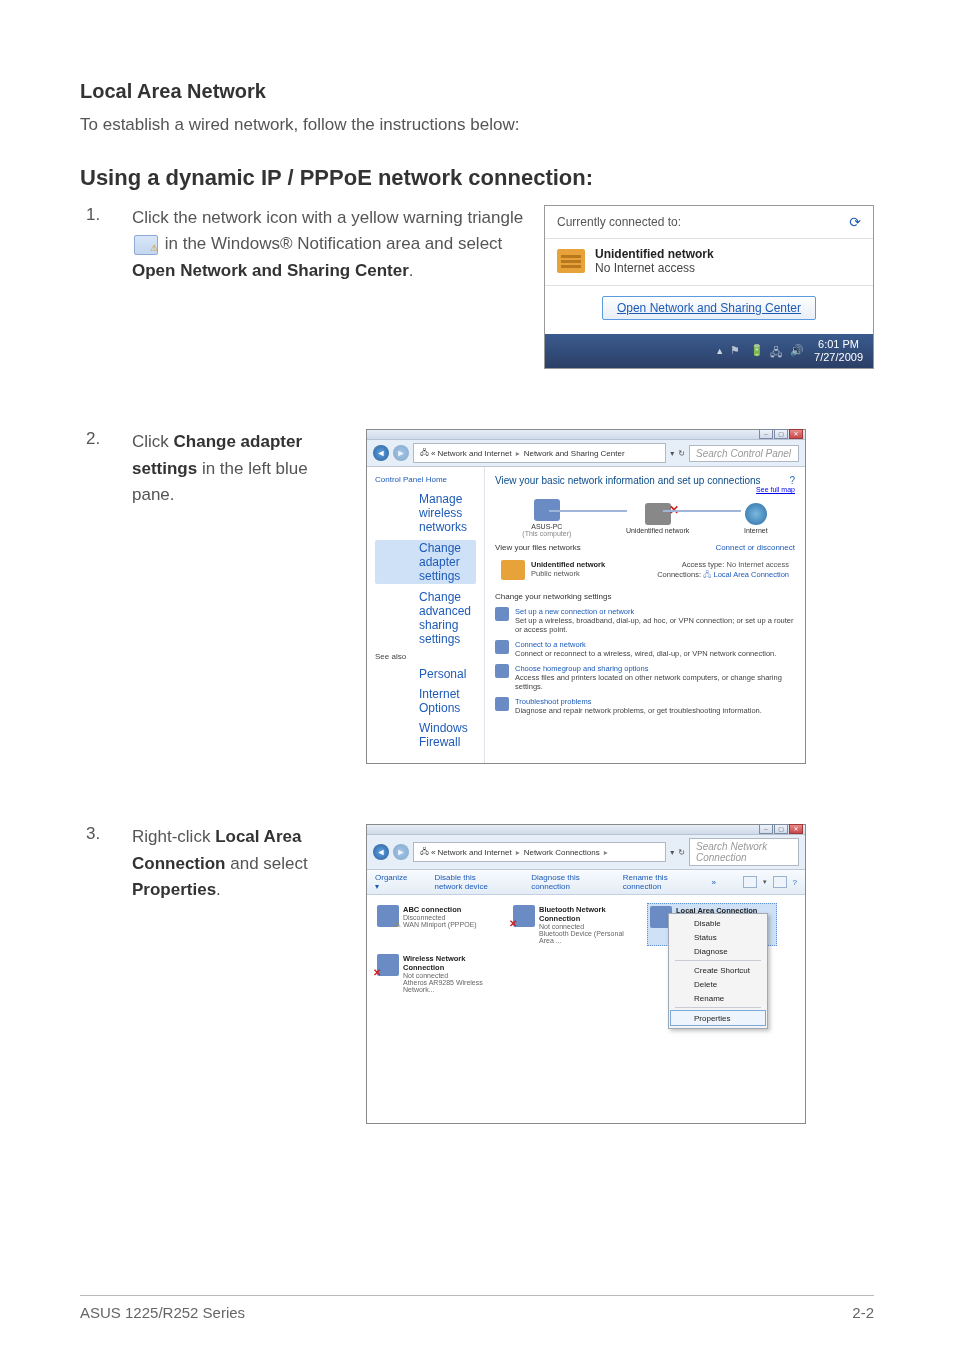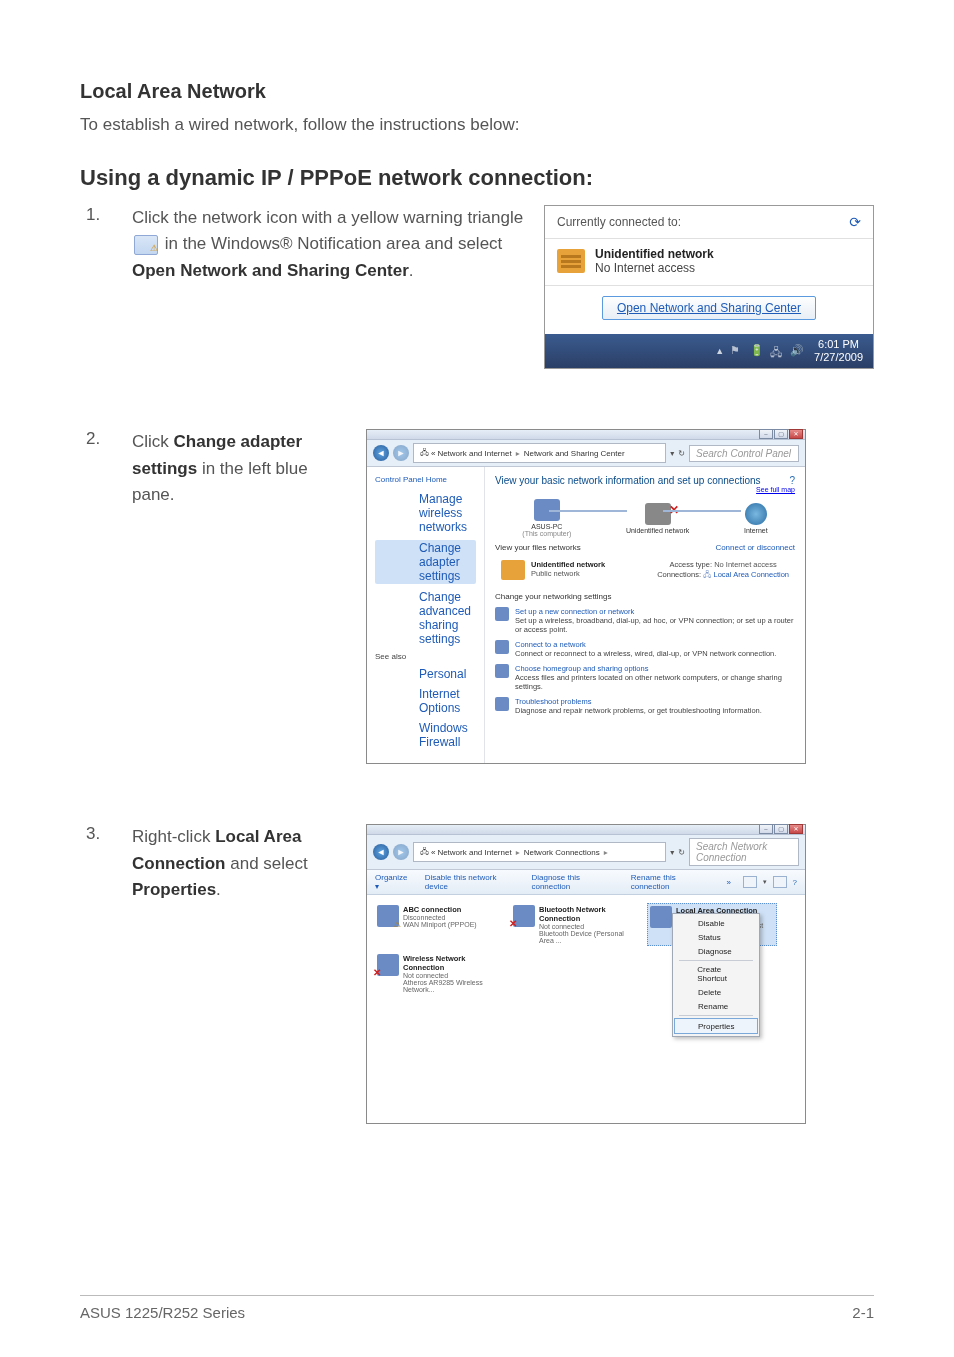--- a/index.html
+++ b/index.html
@@ -212,60 +212,60 @@
     .map-node .ic { width: 26px; height: 22px; margin: 0 auto 2px; background: #6a8bc4; border-radius: 3px; }
     .map-node.globe .ic { background: radial-gradient(#7ab8e0, #2a6da5); border-radius: 50%; width: 22px; height: 22px; }
     .map-line { position: absolute; top: 11px; height: 2px; background: #9fb6d8; }
     .map-x { color: #d02020; font-weight: bold; font-size: 12px; position: absolute; }
     .shot2-fullmap { text-align: right; font-size: 7px; color: #1e5bb8; margin-bottom: 6px; }
     .shot2-section { font-size: 8px; color: #333; margin: 6px 0 4px; display: flex; justify-content: space-between; }
     .shot2-section .rlink { color: #1e5bb8; }
     .shot2-netitem { display: flex; gap: 6px; padding: 4px 6px; font-size: 7.5px; }
     .shot2-netitem .ic2 { width: 24px; height: 20px; background: #e8a23a; border-radius: 2px; }
     .shot2-netitem .ntext b { display: block; color: #222; }
-    .shot2-netitem .nstats { margin-left: auto; text-align: center; }
+    .shot2-netitem .nstats { margin-left: auto; text-align: right; }
     .shot2-netitem .nstats .k { color: #444; }
     .shot2-netitem .nstats .v { color: #1e5bb8; }
     .shot2-links { margin-top: 6px; }
     .shot2-links .lrow { display: flex; gap: 6px; margin-bottom: 6px; font-size: 7.5px; }
     .shot2-links .lic { width: 14px; height: 14px; background: #6a8bc4; border-radius: 2px; flex-shrink: 0; }
     .shot2-links .ltxt a { color: #1e5bb8; display: block; }
     .shot2-links .ltxt span { color: #444; display: block; }
     
     .shot3 {
       width: 440px; height: 300px;
       border: 1px solid #8a8a8a; background: #fff; font-size: 9px;
       display: flex; flex-direction: column;
     }
     .shot3-toolbar {
       background: linear-gradient(#f8fbfe, #e3ecf6);
       border-bottom: 1px solid #c3d0e0;
       padding: 3px 8px;
-      display: flex; align-items: center; gap: 12px;
+      display: flex; align-items: center; gap: 27px;
       font-size: 8px; color: #1e5bb8;
     }
     .shot3-toolbar .org { color: #1e5bb8; }
     .shot3-toolbar .right { margin-left: auto; display: flex; gap: 6px; align-items: center; }
     .shot3-toolbar .tb-icon { width: 14px; height: 12px; border: 1px solid #9ab2d0; background: #eef4fa; }
     .shot3-body { flex: 1; padding: 8px; position: relative; }
     .conn-grid { display: flex; flex-wrap: wrap; gap: 6px; }
     .conn {
       width: 130px; display: flex; gap: 4px; font-size: 7.5px; padding: 2px;
     }
     .conn.sel { background: #cfe1f6; border: 1px dotted #5c8fd0; }
     .conn .cicon { width: 22px; height: 22px; background: #6a8bc4; border-radius: 2px; position: relative; flex-shrink: 0; }
     .conn .cicon .cx { position: absolute; color: #d02020; font-size: 10px; font-weight: bold; left: -4px; bottom: -2px; }
     .conn .cicon .cw { position: absolute; color: #c08000; font-size: 8px; right: -2px; bottom: -2px; }
     .conn .ctext b { display: block; color: #222; font-size: 7.5px; }
     .conn .ctext span { display: block; color: #666; font-size: 7px; }
     .ctx-menu {
-      position: absolute; right: 45px; top: 18px;
+      position: absolute; right: 37px; top: 18px;
       background: #f4f4f4; border: 1px solid #a0a8b5;
       box-shadow: 2px 2px 4px rgba(0,0,0,0.25);
-      padding: 2px; font-size: 8px; width: 88px;
+      padding: 2px; font-size: 8px; width: 100px;
     }
     .ctx-menu .mi { padding: 2px 8px; color: #222; display: flex; gap: 5px; align-items: center; }
     .ctx-menu .mi .mic { width: 10px; height: 10px; }
     .ctx-menu .msep { height: 1px; background: #c8ccd4; margin: 2px 4px; }
     .ctx-menu .mi.sel { border: 1px solid #7aa8d8; background: #eef4fb; margin: 0 -1px; }
     
     .footer {
       position: absolute;
       bottom: 36px; left: 80px; right: 80px;
       border-top: 1px solid #bbb;
@@ -563,15 +563,15 @@
                 <span>Properties</span>
               </div>
           </div>
         </div>
       </div>
     </div>
   </div>
 
   <div class="footer">
     <span>ASUS 1225/R252 Series</span>
-    <span>2-1</span>
+    <span>2-2</span>
   </div>
 </div>
 
 </body></html>

